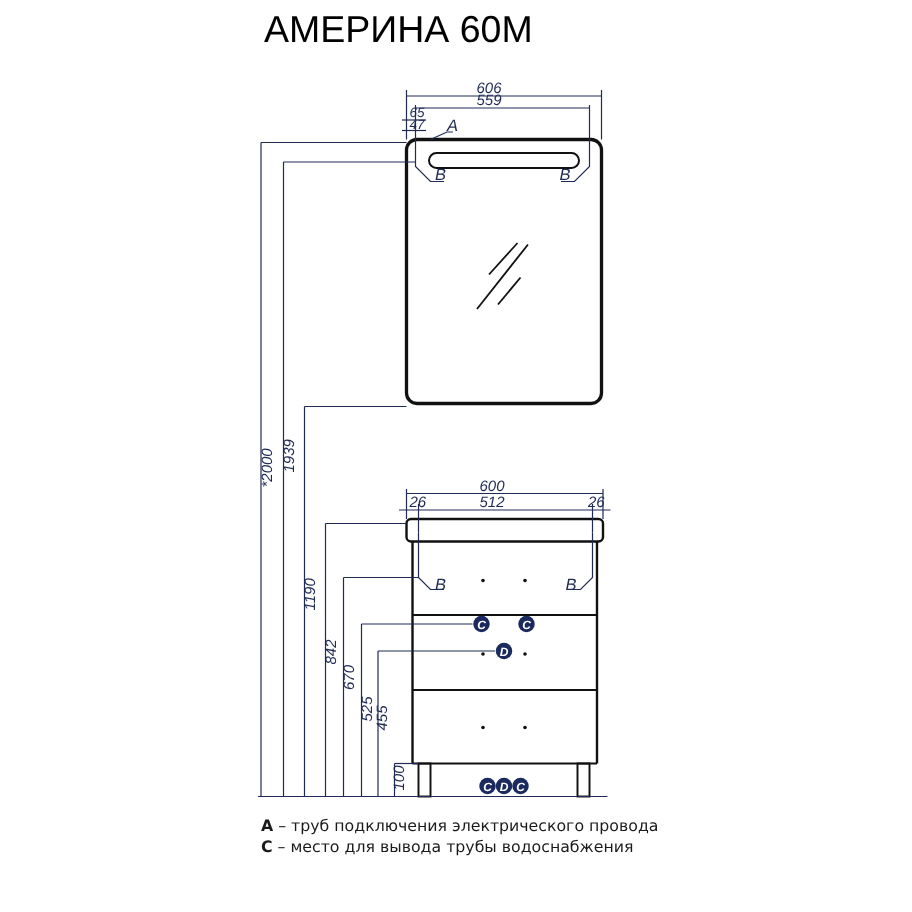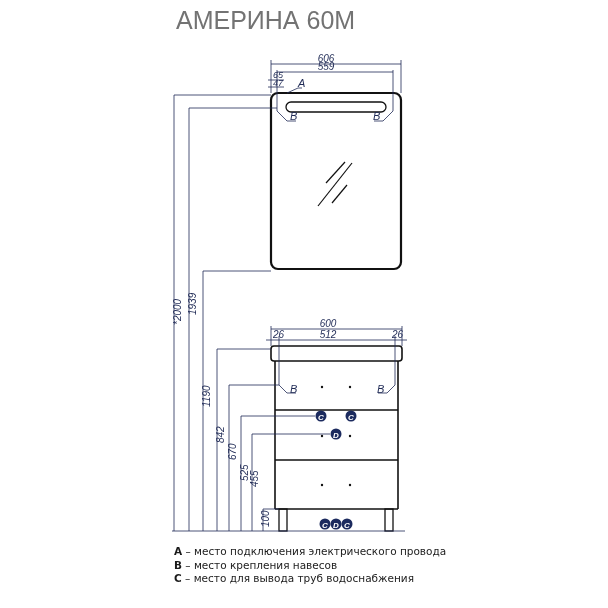--- a/index.html
+++ b/index.html
@@ -1,17 +1,17 @@
 <!DOCTYPE html>
 <html><head>
 <meta charset="utf-8">
 <style>
   html, body { margin: 0; padding: 0; background: #ffffff; }
   body { width: 608px; height: 608px; position: relative; overflow: hidden; font-family: "Liberation Sans", sans-serif; }
-  .title { position: absolute; left: 176px; top: 6px; font-size: 25px; color: #737373; letter-spacing: 0px; font-family: "Liberation Sans", sans-serif; }
+  .title { position: absolute; left: 176px; top: 6px; font-size: 25px; color: #000000; letter-spacing: 0px; font-family: "Liberation Sans", sans-serif; }
   svg.drawing { position: absolute; left: 0; top: 0; }
   .dim { font-family: "Liberation Sans", sans-serif; font-style: italic; font-size: 10px; fill: #1f2a55; }
   .lbl { font-family: "Liberation Sans", sans-serif; font-style: italic; font-size: 11px; fill: #1f2a55; }
   .legend { position: absolute; left: 174px; top: 545px; font-size: 10.5px; color: #1a1a1a; line-height: 13.5px; font-family: "DejaVu Sans", sans-serif; }
   .legend .row { white-space: nowrap; }
   .legend .key { font-weight: bold; }
 </style>
 </head>
 <body>
 
@@ -138,16 +138,15 @@
   <text class="dim" transform="translate(196,315) rotate(-90)">1939</text>
   <text class="dim" transform="translate(210,407) rotate(-90)">1190</text>
   <text class="dim" transform="translate(224,443) rotate(-90)">842</text>
   <text class="dim" transform="translate(236,460) rotate(-90)">670</text>
   <text class="dim" transform="translate(248,481) rotate(-90)">525</text>
   <text class="dim" transform="translate(258,487) rotate(-90)">455</text>
   <text class="dim" transform="translate(269,527) rotate(-90)">100</text>
 </svg>
 
 <div class="legend">
-  <div class="row"><span class="key">A</span><span> – место подключения электрического провода</span></div>
-  <div class="row"><span class="key">B</span><span> – место крепления навесов</span></div>
-  <div class="row"><span class="key">C</span><span> – место для вывода труб водоснабжения</span></div>
+  <div class="row"><span class="key">A</span><span> – труб подключения электрического провода</span></div>
+  <div class="row"><span class="key">C</span><span> – место для вывода трубы водоснабжения</span></div>
 </div>
 
 </body></html>

